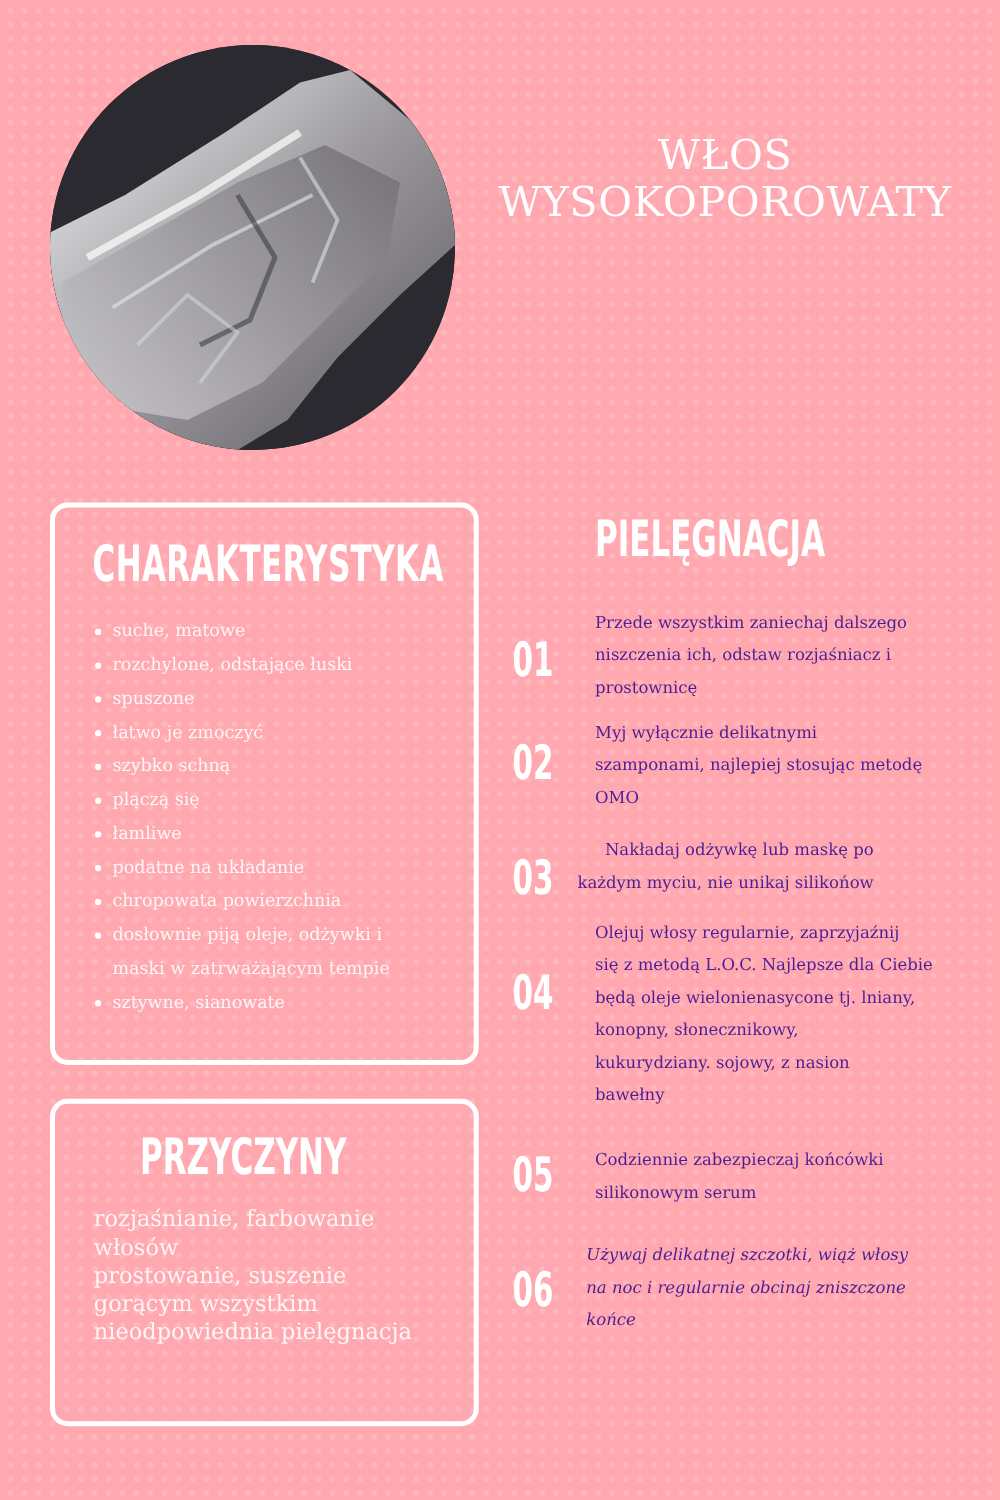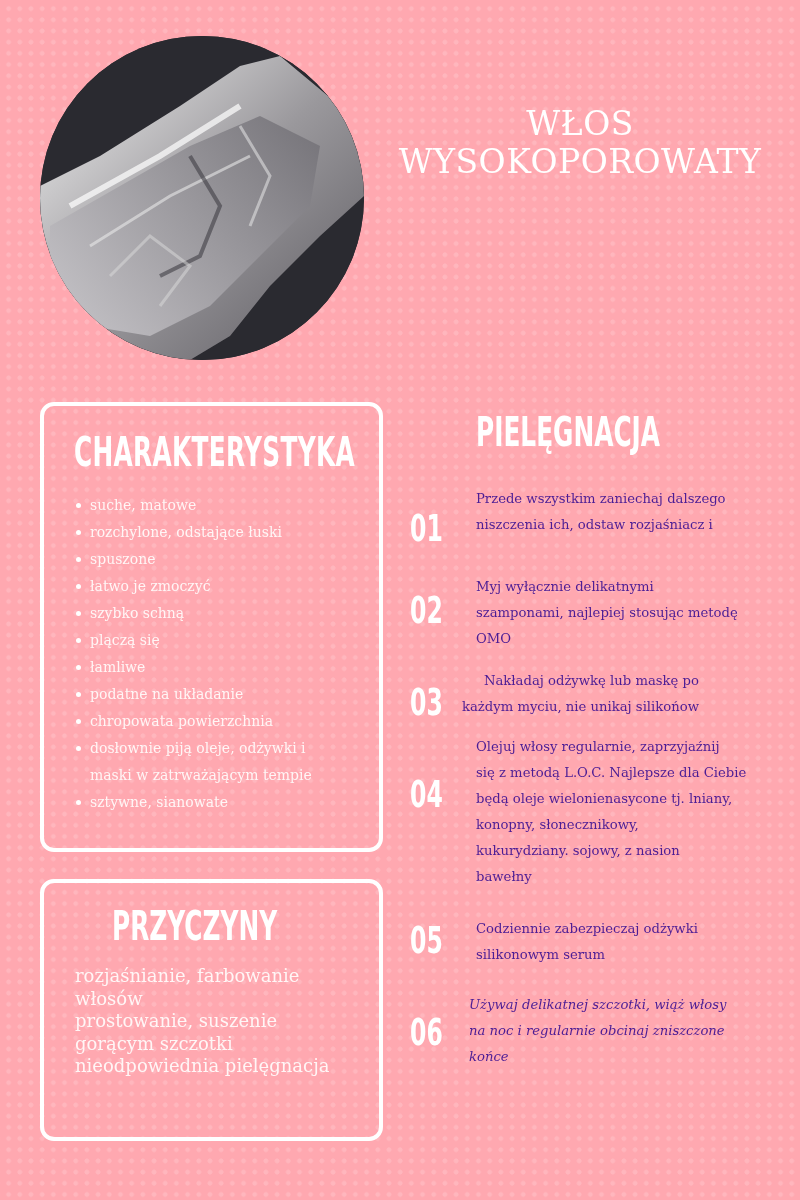--- a/index.html
+++ b/index.html
@@ -145,31 +145,32 @@
   <li>sztywne, sianowate</li>
 </ul>
 <style>.char-list li.cont::before{display:none;}</style>
 
 <div class="box box-cause"></div>
 <div class="condensed cause-heading">PRZYCZYNY</div>
 <div class="cause-text">
   <div>rozjaśnianie, farbowanie</div>
   <div>włosów</div>
   <div>prostowanie, suszenie</div>
-  <div>gorącym szczotki</div>
+  <div>gorącym wszystkim</div>
   <div>nieodpowiednia pielęgnacja</div>
 </div>
 
 <div class="condensed care-heading">PIELĘGNACJA</div>
 
 <div class="step" style="top:486px;">
   <div class="step-num" style="top:22px;">01</div>
   <div class="step-text" style="left:66px; top:0;">
     <div>Przede wszystkim zaniechaj dalszego</div>
     <div>niszczenia ich, odstaw rozjaśniacz i</div>
+    <div>prostownicę</div>
   </div>
 </div>
 
 <div class="step" style="top:574px;">
   <div class="step-num" style="top:16px;">02</div>
   <div class="step-text" style="left:66px; top:0;">
     <div>Myj wyłącznie delikatnymi</div>
     <div>szamponami, najlepiej stosując metodę</div>
     <div>OMO</div>
   </div>
@@ -191,21 +192,21 @@
     <div>będą oleje wielonienasycone tj. lniany,</div>
     <div>konopny, słonecznikowy,</div>
     <div>kukurydziany. sojowy, z nasion</div>
     <div>bawełny</div>
   </div>
 </div>
 
 <div class="step" style="top:916px;">
   <div class="step-num" style="top:4px;">05</div>
   <div class="step-text" style="left:66px; top:0;">
-    <div>Codziennie zabezpieczaj odżywki</div>
+    <div>Codziennie zabezpieczaj końcówki</div>
     <div>silikonowym serum</div>
   </div>
 </div>
 
 <div class="step" style="top:992px;">
   <div class="step-num" style="top:20px;">06</div>
   <div class="step-text" style="left:59px; top:0;font-style:italic;">
     <div>Używaj delikatnej szczotki, wiąż włosy</div>
     <div>na noc i regularnie obcinaj zniszczone</div>
     <div>końce</div>

